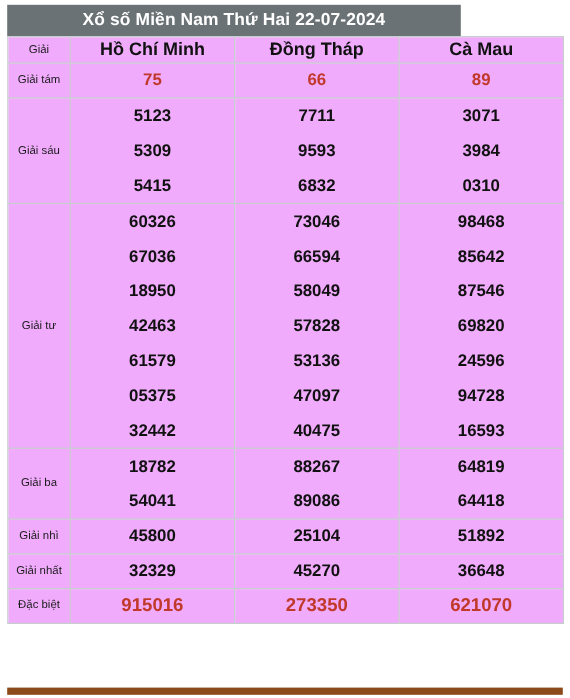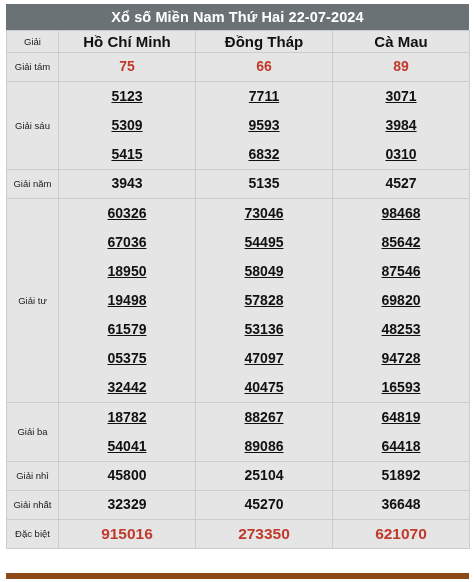--- a/index.html
+++ b/index.html
@@ -17,21 +17,21 @@
     height: 582px;
     background: #ffffff;
     overflow: hidden;
   }
 
   
   .title-bar {
     position: absolute;
     left: 6px;
     top: 4px;
-    width: 463px;
+    width: 378px;
     height: 26px;
     background: #6b7275;
     display: flex;
     align-items: center;
     justify-content: center;
   }
   .title-bar .title-text {
     color: #ffffff;
     font-size: 14.5px;
     font-weight: bold;
@@ -47,21 +47,21 @@
     width: 463px;
     border-collapse: collapse;
     table-layout: fixed;
     background: #ffffff;
   }
 
   .lottery-table td {
     border: 1px solid #c8cdd0;
     text-align: center;
     vertical-align: middle;
-    background: #e5e5e5;
+    background: #f0abfc;
   }
 
   
   col.c-label { width: 52px; }
   col.c-prov  { width: 137px; }
 
   
   .prize-label {
     font-size: 9.5px;
     color: #1a1a1a;
@@ -95,21 +95,20 @@
   }
   .num.special {
     font-size: 15.5px;
     color: #c0392b;
   }
 
   
   .num.stack {
     height: auto;
     padding: 0;
-    text-decoration: underline;
   }
   .num.stack .val {
     display: block;
     height: 29px;
     line-height: 29px;
   }
 
   
   .bottom-bar {
     position: absolute;
@@ -161,51 +160,45 @@
             <span class="val">9593</span>
             <span class="val">6832</span>
           </td>
           <td class="num stack">
             <span class="val">3071</span>
             <span class="val">3984</span>
             <span class="val">0310</span>
           </td>
         </tr>
         <tr>
-          <td class="prize-label">Giải năm</td>
-          <td class="num">3943</td>
-          <td class="num">5135</td>
-          <td class="num">4527</td>
-        </tr>
-        <tr>
           <td class="prize-label">Giải tư</td>
           <td class="num stack">
             <span class="val">60326</span>
             <span class="val">67036</span>
             <span class="val">18950</span>
-            <span class="val">19498</span>
+            <span class="val">42463</span>
             <span class="val">61579</span>
             <span class="val">05375</span>
             <span class="val">32442</span>
           </td>
           <td class="num stack">
             <span class="val">73046</span>
-            <span class="val">54495</span>
+            <span class="val">66594</span>
             <span class="val">58049</span>
             <span class="val">57828</span>
             <span class="val">53136</span>
             <span class="val">47097</span>
             <span class="val">40475</span>
           </td>
           <td class="num stack">
             <span class="val">98468</span>
             <span class="val">85642</span>
             <span class="val">87546</span>
             <span class="val">69820</span>
-            <span class="val">48253</span>
+            <span class="val">24596</span>
             <span class="val">94728</span>
             <span class="val">16593</span>
           </td>
         </tr>
         <tr>
           <td class="prize-label">Giải ba</td>
           <td class="num stack">
             <span class="val">18782</span>
             <span class="val">54041</span>
           </td>

